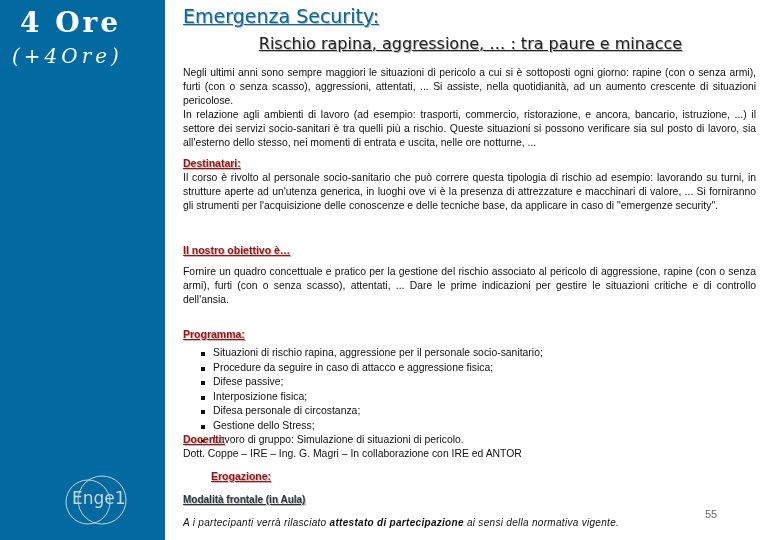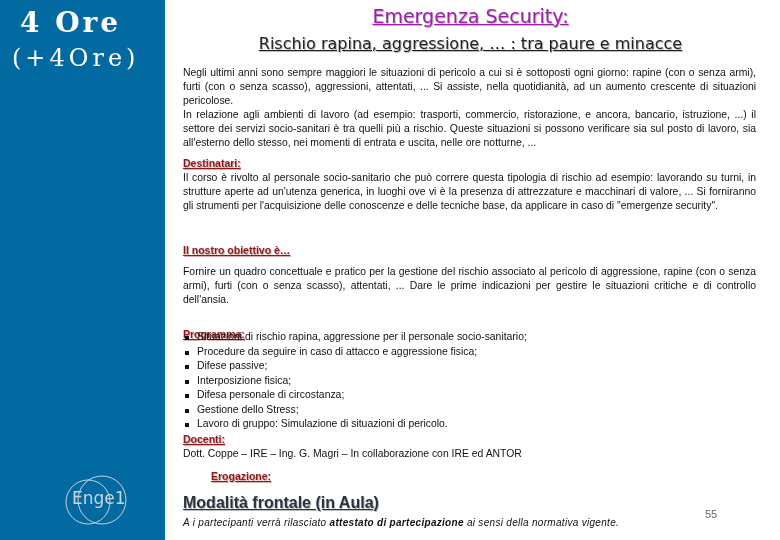--- a/index.html
+++ b/index.html
@@ -1,31 +1,31 @@
 <!DOCTYPE html>
 <html><head>
 <meta charset="utf-8">
 <style>
   html, body { margin:0; padding:0; }
   body { width:780px; height:540px; position:relative; background:#ffffff; overflow:hidden; font-family:"Liberation Sans", sans-serif; }
   .sidebar { position:absolute; left:0; top:0; width:165px; height:540px; background:#0369a1; }
   .side-title { position:absolute; left:0; width:165px; text-align:left; color:#ffffff; }
   .side-t1 { top:6px; left:20px; font-family:"DejaVu Serif", serif; font-weight:bold; font-size:28px; letter-spacing:3px; }
-  .side-t2 { top:44px; left:12px; font-family:"DejaVu Serif", serif; font-size:24px; letter-spacing:4px; }
+  .side-t2 { top:44px; left:12px; font-family:"DejaVu Serif", serif; font-size:20px; letter-spacing:4px;font-style:italic; }
   .logo { position:absolute; left:60px; top:472px; width:80px; height:60px; }
   .logo-text { position:absolute; left:12px; top:16px; font-family:"DejaVu Sans", sans-serif; font-size:17px; color:#c9d5de; }
 
   .main { position:absolute; left:183px; top:0; width:575px; }
-  .title1 { position:absolute; left:0; width:575px; top:5px; text-align:center; font-family:"DejaVu Sans", sans-serif; font-size:19px; color:#a21caf; text-decoration:underline; text-shadow:1px 1px 0 #bbb; }
+  .title1 { position:absolute; left:0; width:575px; top:5px; font-family:"DejaVu Sans", sans-serif; font-size:19px; color:#0369a1; text-decoration:underline; text-shadow:1px 1px 0 #bbb; }
   .title2 { position:absolute; left:0; width:575px; top:34px; text-align:center; font-family:"DejaVu Sans", sans-serif; font-size:16px; color:#222; text-decoration:underline; text-shadow:1px 1px 0 #bbb; }
   .para { position:absolute; left:0; width:573px; font-size:10.4px; line-height:14px; color:#111; text-align:justify; }
   .para p { margin:0; }
   .head { position:absolute; left:0; font-size:10.5px; font-weight:bold; color:#8b1a1a; text-decoration:underline; text-shadow:1px 1px 0 #d9b0b0; }
-  .head.dark { color:#2a3340; text-shadow:1px 1px 0 #bbb; font-size:16px; }
-  ul.prog { position:absolute; left:0; top:330px; margin:0; padding:0; list-style:none; font-size:10.4px; line-height:14.5px; color:#111; }
+  .head.dark { color:#2a3340; text-shadow:1px 1px 0 #bbb; font-size:10px; }
+  ul.prog { position:absolute; left:0; top:330px; margin:16px; padding:0; list-style:none; font-size:10.4px; line-height:14.5px; color:#111; }
   ul.prog li { position:relative; padding-left:14px; }
   ul.prog li::before { content:""; position:absolute; left:2px; top:6px; width:4px; height:4px; background:#111; }
   .italic-line { position:absolute; left:0; top:517px; font-size:10px; font-style:italic; color:#111; letter-spacing:0.3px; }
   .italic-line b { font-weight:bold; }
   .page-num { position:absolute; left:705px; top:508px; font-size:11px; color:#666; }
 </style>
 </head>
 <body>
 
 <div class="sidebar">

